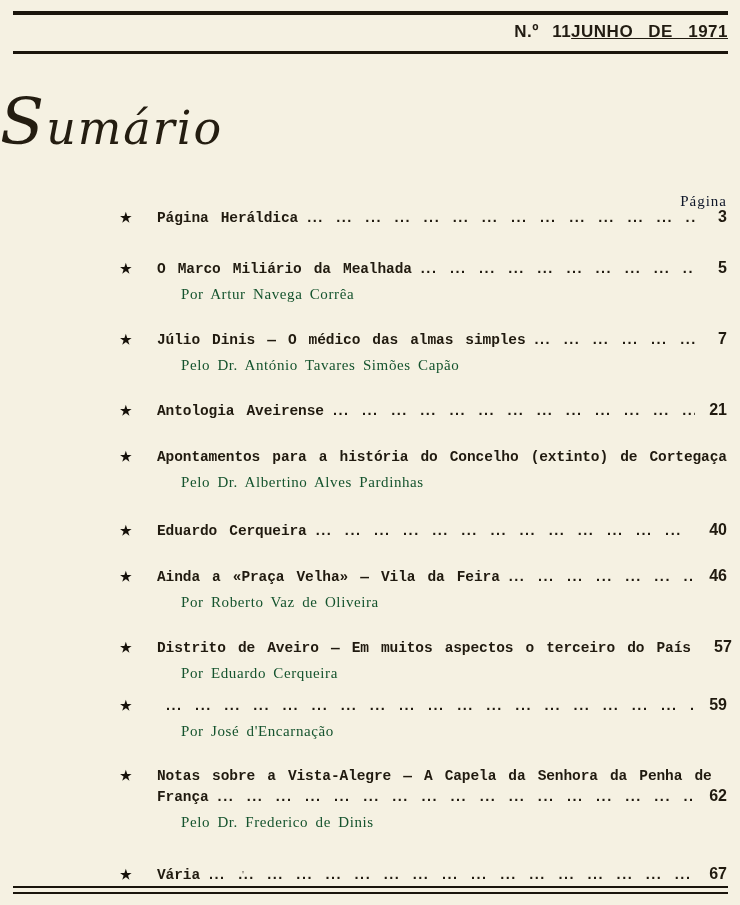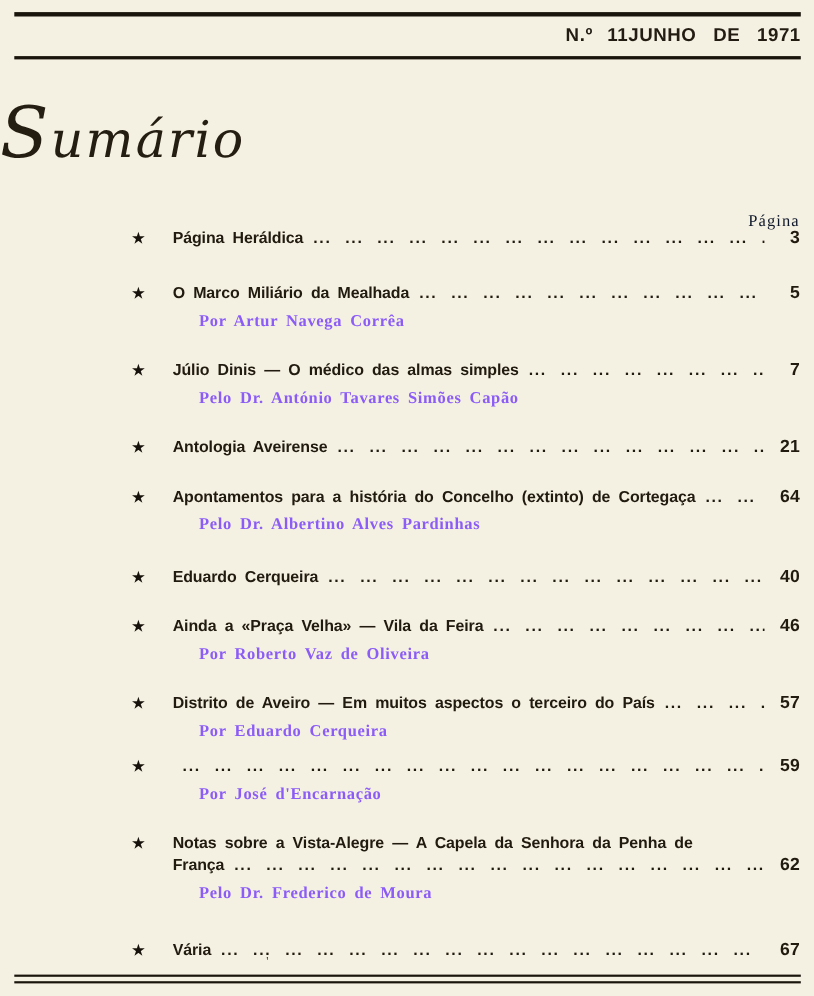--- a/index.html
+++ b/index.html
@@ -30,21 +30,21 @@
     left: 13px;
     right: 12px;
     display: flex;
     justify-content: flex-end;
     align-items: baseline;
     font-weight: bold;
     font-size: 17px;
     letter-spacing: 0.5px;
   }
   .issue-number { word-spacing: 8px; }
-  .issue-date   { word-spacing: 10px; }
+  .issue-date   { word-spacing: 10px; text-decoration: underline; }
   
   .page-title {
     position: absolute;
     top: 84px;
     left: 0;
     right: 30px;
     margin: 0;
     text-align: left;
     font-family: "DejaVu Serif", serif;
     font-style: italic;
@@ -92,45 +92,46 @@
     flex: none;
     width: 37px;
     font-size: 13px;
     color: #16110a;
   }
   .etitle {
     flex: none;
     white-space: nowrap;
     word-spacing: 3.5px;
     letter-spacing: -0.1px;
+    font-family: Liberation Mono, monospace;
   }
   .leader {
     flex: 1 1 0;
     min-width: 0;
     overflow: hidden;
     white-space: nowrap;
     margin: 0 10px 0 9px;
     word-spacing: 7px;
     letter-spacing: 1.5px;
   }
   .pnum {
     flex: none;
     min-width: 22px;
     text-align: right;
     font-size: 16px;
   }
   .author {
     margin: 6px 0 0 61px;
     line-height: 19px;
     font-family: "Liberation Serif", serif;
-    font-weight: bold;
+    font-weight: normal;
     font-size: 15px;
     letter-spacing: 0.6px;
     word-spacing: 3px;
-    color: #8b5cf6;
+    color: #14532d;
   }
   
   .bottom-rule {
     position: absolute;
     left: 13px;
     right: 12px;
     top: 886px;
     height: 4px;
     border-top: 2.5px solid #1a150c;
     border-bottom: 2.5px solid #1a150c;
@@ -254,21 +255,21 @@
         <div class="entry-line no-tail">
           <span class="star">★</span>
           <span class="etitle">Notas sobre a Vista-Alegre — A Capela da Senhora da Penha de</span>
         </div>
         <div class="entry-line continuation">
           <span class="star"></span>
           <span class="etitle">França</span>
           <span class="leader">... ... ... ... ... ... ... ... ... ... ... ... ... ... ... ... ... ... ... ... ... ... ... ... ... ... ... ... ... ...</span>
           <span class="pnum">62</span>
         </div>
-        <div class="author">Pelo Dr. Frederico de Moura</div>
+        <div class="author">Pelo Dr. Frederico de Dinis</div>
       </div>
 
   <div class="entry">
         <div class="entry-line">
           <span class="star">★</span>
           <span class="etitle">Vária</span>
           <span class="leader">... ... ... ... ... ... ... ... ... ... ... ... ... ... ... ... ... ... ... ... ... ... ... ... ... ... ... ... ... ...</span>
           <span class="pnum">67</span>
         </div>
       </div>

